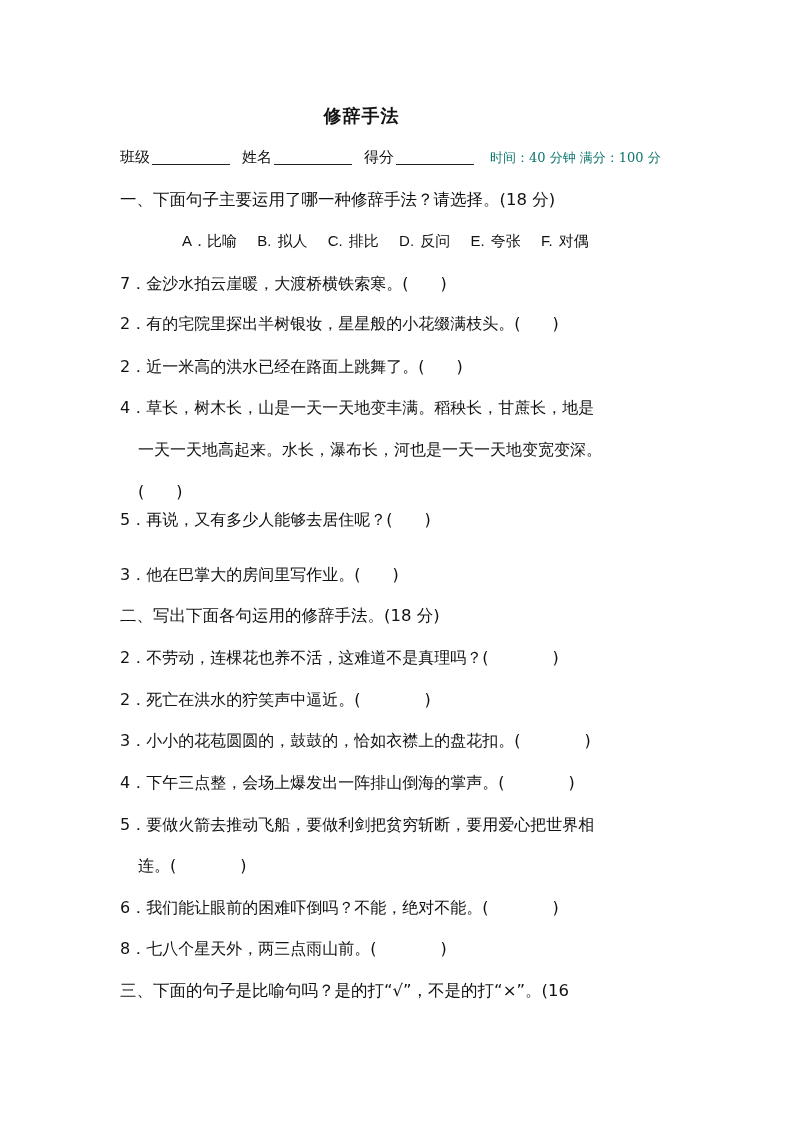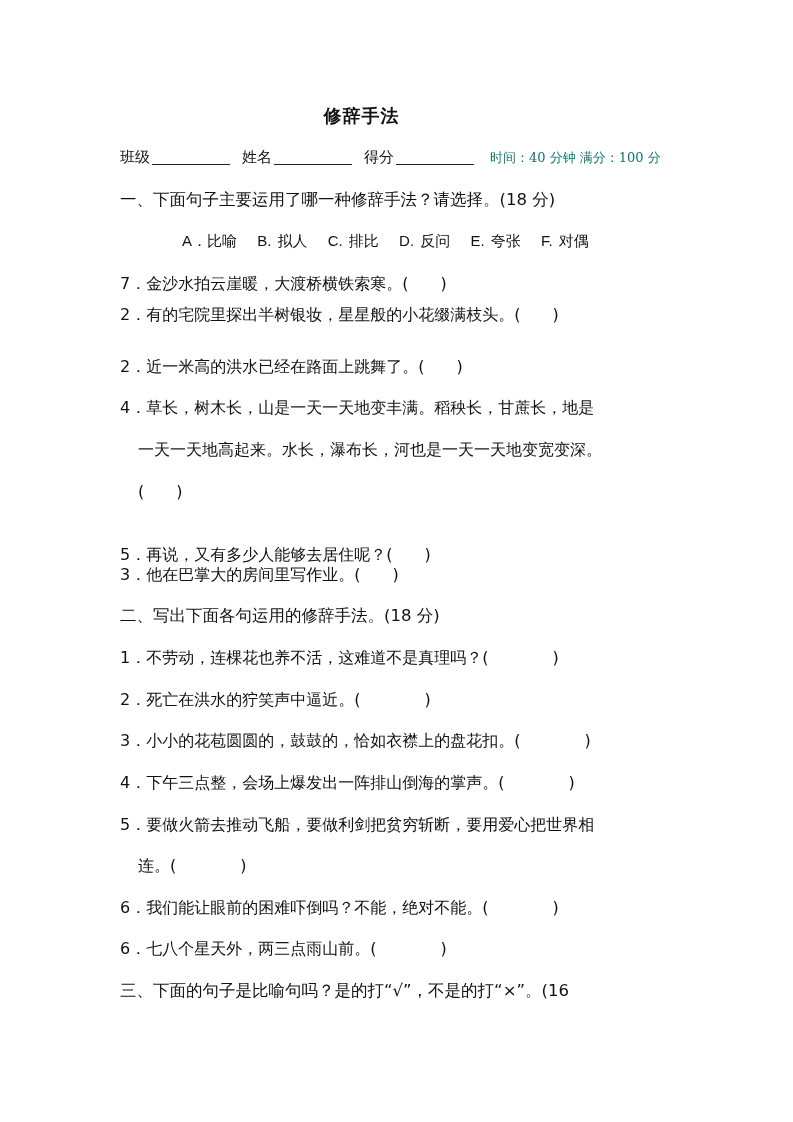--- a/index.html
+++ b/index.html
@@ -39,32 +39,32 @@
 <div class="choices">
   <span class="opt">A．比喻</span>
   <span class="opt">B. 拟人</span>
   <span class="opt">C. 排比</span>
   <span class="opt">D. 反问</span>
   <span class="opt">E. 夸张</span>
   <span class="opt">F. 对偶</span>
 </div>
 
 <div class="line" style="top:274px">7．金沙水拍云崖暖，大渡桥横铁索寒。(　　)</div>
-<div class="line" style="top:305px">2．有的宅院里探出半树银妆，星星般的小花缀满枝头。(　　)</div>
+<div class="line" style="top:314px">2．有的宅院里探出半树银妆，星星般的小花缀满枝头。(　　)</div>
 <div class="line" style="top:357px">2．近一米高的洪水已经在路面上跳舞了。(　　)</div>
 <div class="line" style="top:398px">4．草长，树木长，山是一天一天地变丰满。稻秧长，甘蔗长，地是</div>
 <div class="line indent" style="top:440px">一天一天地高起来。水长，瀑布长，河也是一天一天地变宽变深。</div>
 <div class="line indent" style="top:482px">(　　)</div>
-<div class="line" style="top:545px">5．再说，又有多少人能够去居住呢？(　　)</div>
+<div class="line" style="top:510px">5．再说，又有多少人能够去居住呢？(　　)</div>
 <div class="line" style="top:565px">3．他在巴掌大的房间里写作业。(　　)</div>
 
 <div class="line section" style="top:606px">二、写出下面各句运用的修辞手法。(18 分)</div>
 
-<div class="line" style="top:648px">1．不劳动，连棵花也养不活，这难道不是真理吗？(　　　　)</div>
+<div class="line" style="top:648px">2．不劳动，连棵花也养不活，这难道不是真理吗？(　　　　)</div>
 <div class="line" style="top:690px">2．死亡在洪水的狞笑声中逼近。(　　　　)</div>
 <div class="line" style="top:731px">3．小小的花苞圆圆的，鼓鼓的，恰如衣襟上的盘花扣。(　　　　)</div>
 <div class="line" style="top:773px">4．下午三点整，会场上爆发出一阵排山倒海的掌声。(　　　　)</div>
 <div class="line" style="top:815px">5．要做火箭去推动飞船，要做利剑把贫穷斩断，要用爱心把世界相</div>
 <div class="line indent" style="top:856px">连。(　　　　)</div>
 <div class="line" style="top:898px">6．我们能让眼前的困难吓倒吗？不能，绝对不能。(　　　　)</div>
-<div class="line" style="top:939px">6．七八个星天外，两三点雨山前。(　　　　)</div>
+<div class="line" style="top:939px">8．七八个星天外，两三点雨山前。(　　　　)</div>
 
 <div class="line section" style="top:981px">三、下面的句子是比喻句吗？是的打“√”，不是的打“×”。(16</div>
 
 </body></html>

